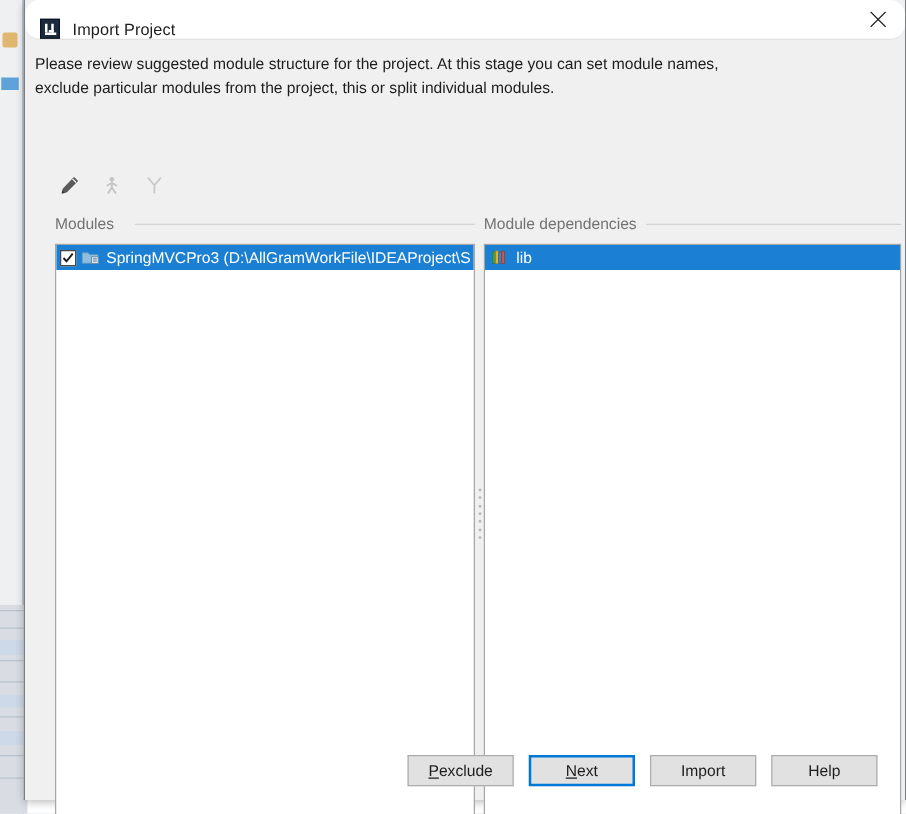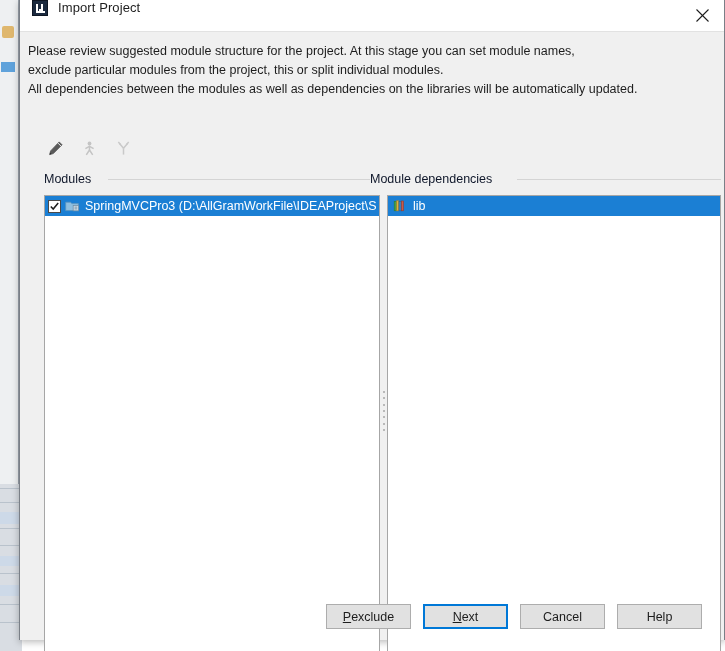--- a/index.html
+++ b/index.html
@@ -77,21 +77,22 @@
     box-shadow: 0 2px 7px rgba(0,0,0,.28);
   }
 
   
   #titlebar {
     position: relative;
     height: 31px;
     background: #ffffff;
     border-bottom: 1px solid #e2e2e2;
     display: flex;
-    align-items: flex-start;
+    align-items: flex-end;
+    border-radius: 12px;
   }
   #app-icon {
     width: 16px; height: 16px;
     margin-left: 12px;
     background: #1b2a3f;
     border: 1px solid #0d1624;
     box-sizing: border-box;
     position: relative;
     flex: 0 0 auto;
   }
@@ -154,21 +155,21 @@
     width: 22px; height: 22px;
     display: flex; align-items: center; justify-content: center;
     cursor: default;
   }
   .tool-btn.disabled { opacity: .45; }
 
   
   .group-label {
     position: absolute;
     font-size: 12.5px;
-    color: #0f172a;
+    color: #737373;
     top: 140px;
     background: #f0f0f0;
     padding-right: 6px;
     z-index: 2;
   }
   .group-rule {
     position: absolute;
     top: 147px;
     height: 1px;
     background: #d4d4d4;
@@ -324,21 +325,20 @@
         <line x1="12.5" y1="0.5" x2="0.5" y2="12.5" stroke="#1d1d1d" stroke-width="1.1"></line>
       </svg>
     </div>
   </div>
 
   <div id="dlg-body">
 
     <div id="description">
       <div class="line">Please review suggested module structure for the project. At this stage you can set module names,</div>
       <div class="line">exclude particular modules from the project, this or split individual modules.</div>
-      <div class="line">All dependencies between the modules as well as dependencies on the libraries will be automatically updated.</div>
     </div>
 
     <div id="toolbar">
 
       <div class="tool-btn" title="Edit">
         <svg width="17" height="17" viewBox="0 0 17 17">
           <path d="M12.2 1.9 L15.1 4.8 L6.3 13.6 L2.6 14.6 L3.6 10.9 Z" fill="#5a5a5a" stroke="#4a4a4a" stroke-width="0.7"></path>
           <path d="M11.0 3.1 L13.9 6.0" stroke="#ffffff" stroke-width="0.9"></path>
           <path d="M2.7 14.5 L4.5 13.9 L3.2 12.6 Z" fill="#333333"></path>
         </svg>
@@ -359,21 +359,21 @@
           <path d="M8.5 8.2 L4.3 3.2 M8.5 8.2 L12.7 3.2" stroke="#9a9a9a" stroke-width="1.5"></path>
           <path d="M3.3 2.0 L5.3 4.2 M13.7 2.0 L11.7 4.2" stroke="#9a9a9a" stroke-width="1.4"></path>
         </svg>
       </div>
 
     </div>
 
     <div class="group-label" style="left:24px">Modules</div>
     <div class="group-rule" style="left:88px;width:272px"></div>
 
-    <div class="group-label" style="left:350px">Module dependencies</div>
+    <div class="group-label" style="left:367px">Module dependencies</div>
     <div class="group-rule" style="left:497px;width:204px"></div>
 
     <div class="list-panel" id="modules-panel">
       <div class="list-row selected">
         <span class="chk">
           <svg width="9" height="9" viewBox="0 0 9 9">
             <path d="M0.8 4.4 L3.2 7.0 L8.2 0.9" stroke="#1d1d1d" stroke-width="1.5" fill="none"></path>
           </svg>
         </span>
         <span class="mod-icon">
@@ -416,18 +416,18 @@
 
     <div id="button-bar">
       <div class="dlg-btn">
         <span class="accel">P</span>
           <span>exclude</span>
       </div>
       <div class="dlg-btn focused">
         <span class="accel">N</span>
           <span>ext</span>
       </div>
-      <div class="dlg-btn">Cancel</div>
+      <div class="dlg-btn">Import</div>
       <div class="dlg-btn">Help</div>
     </div>
 
   </div>
 </div>
 
 </body></html>

